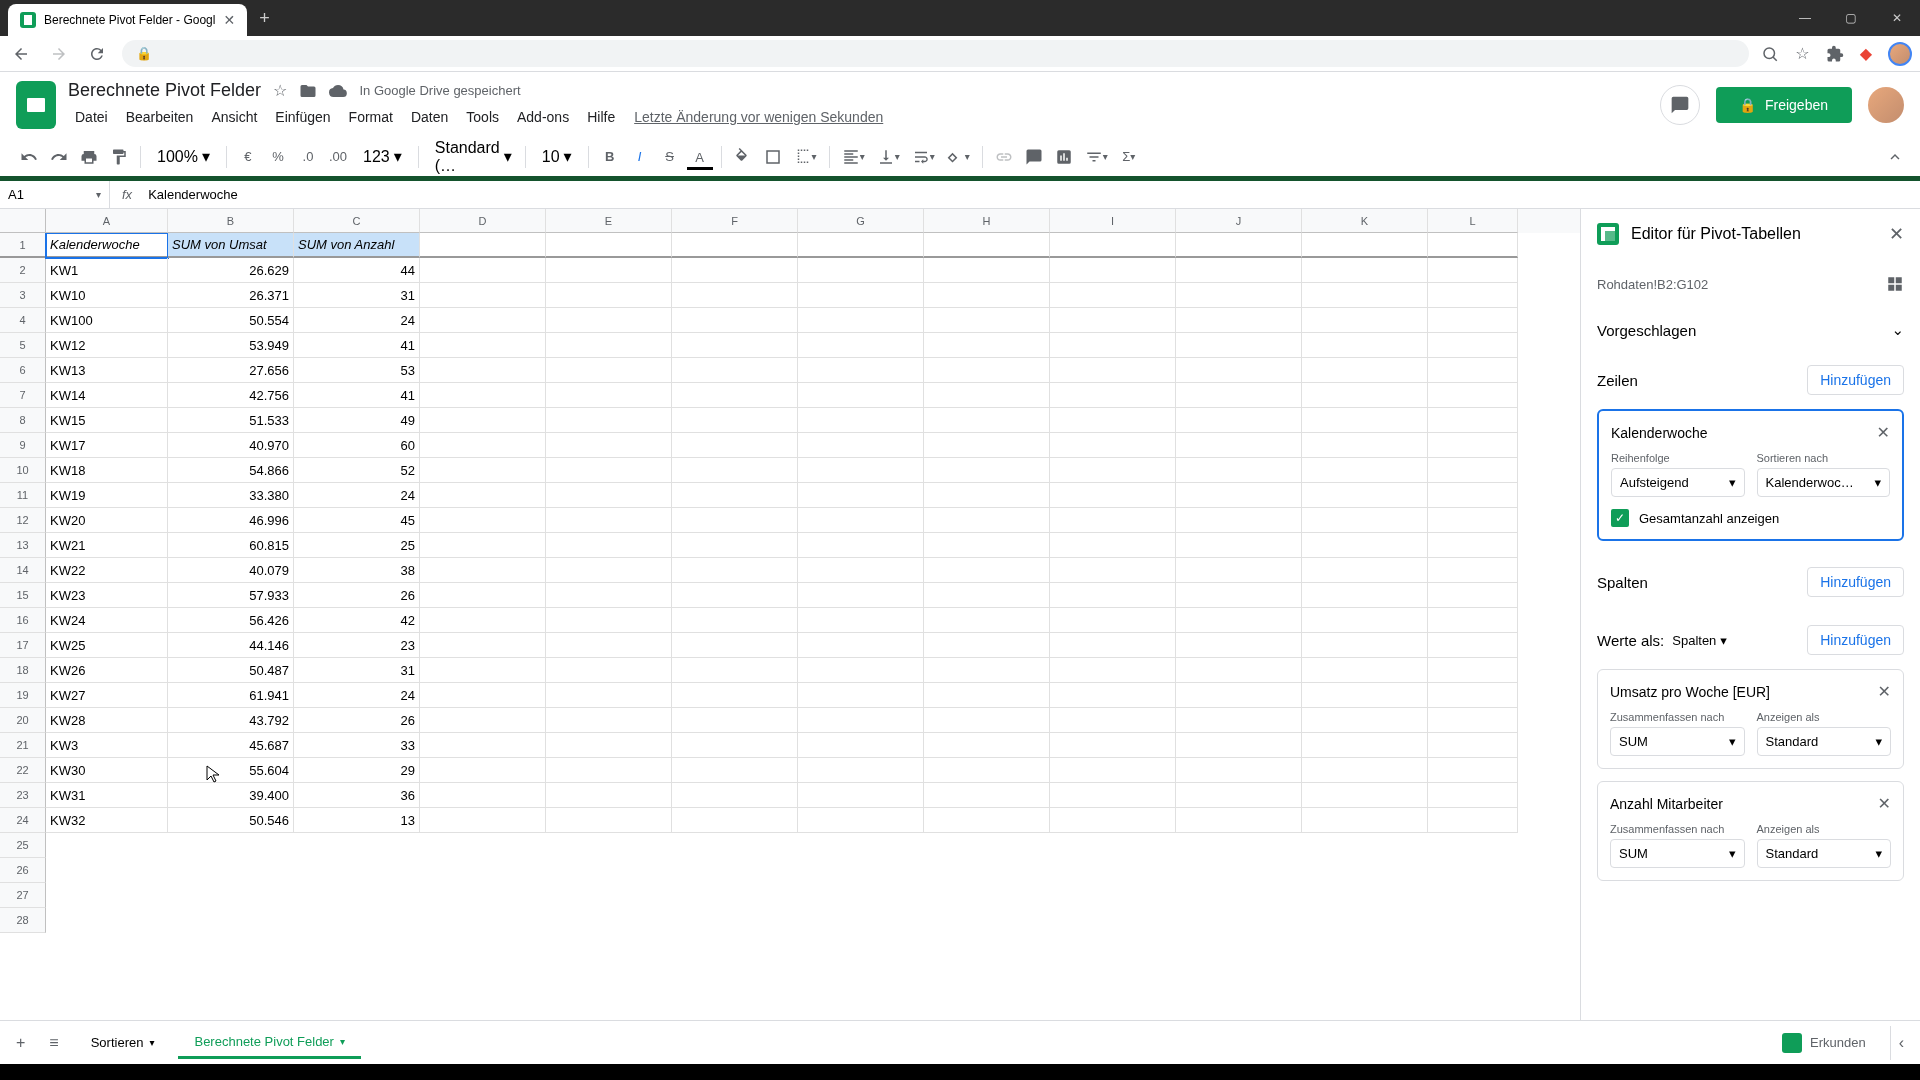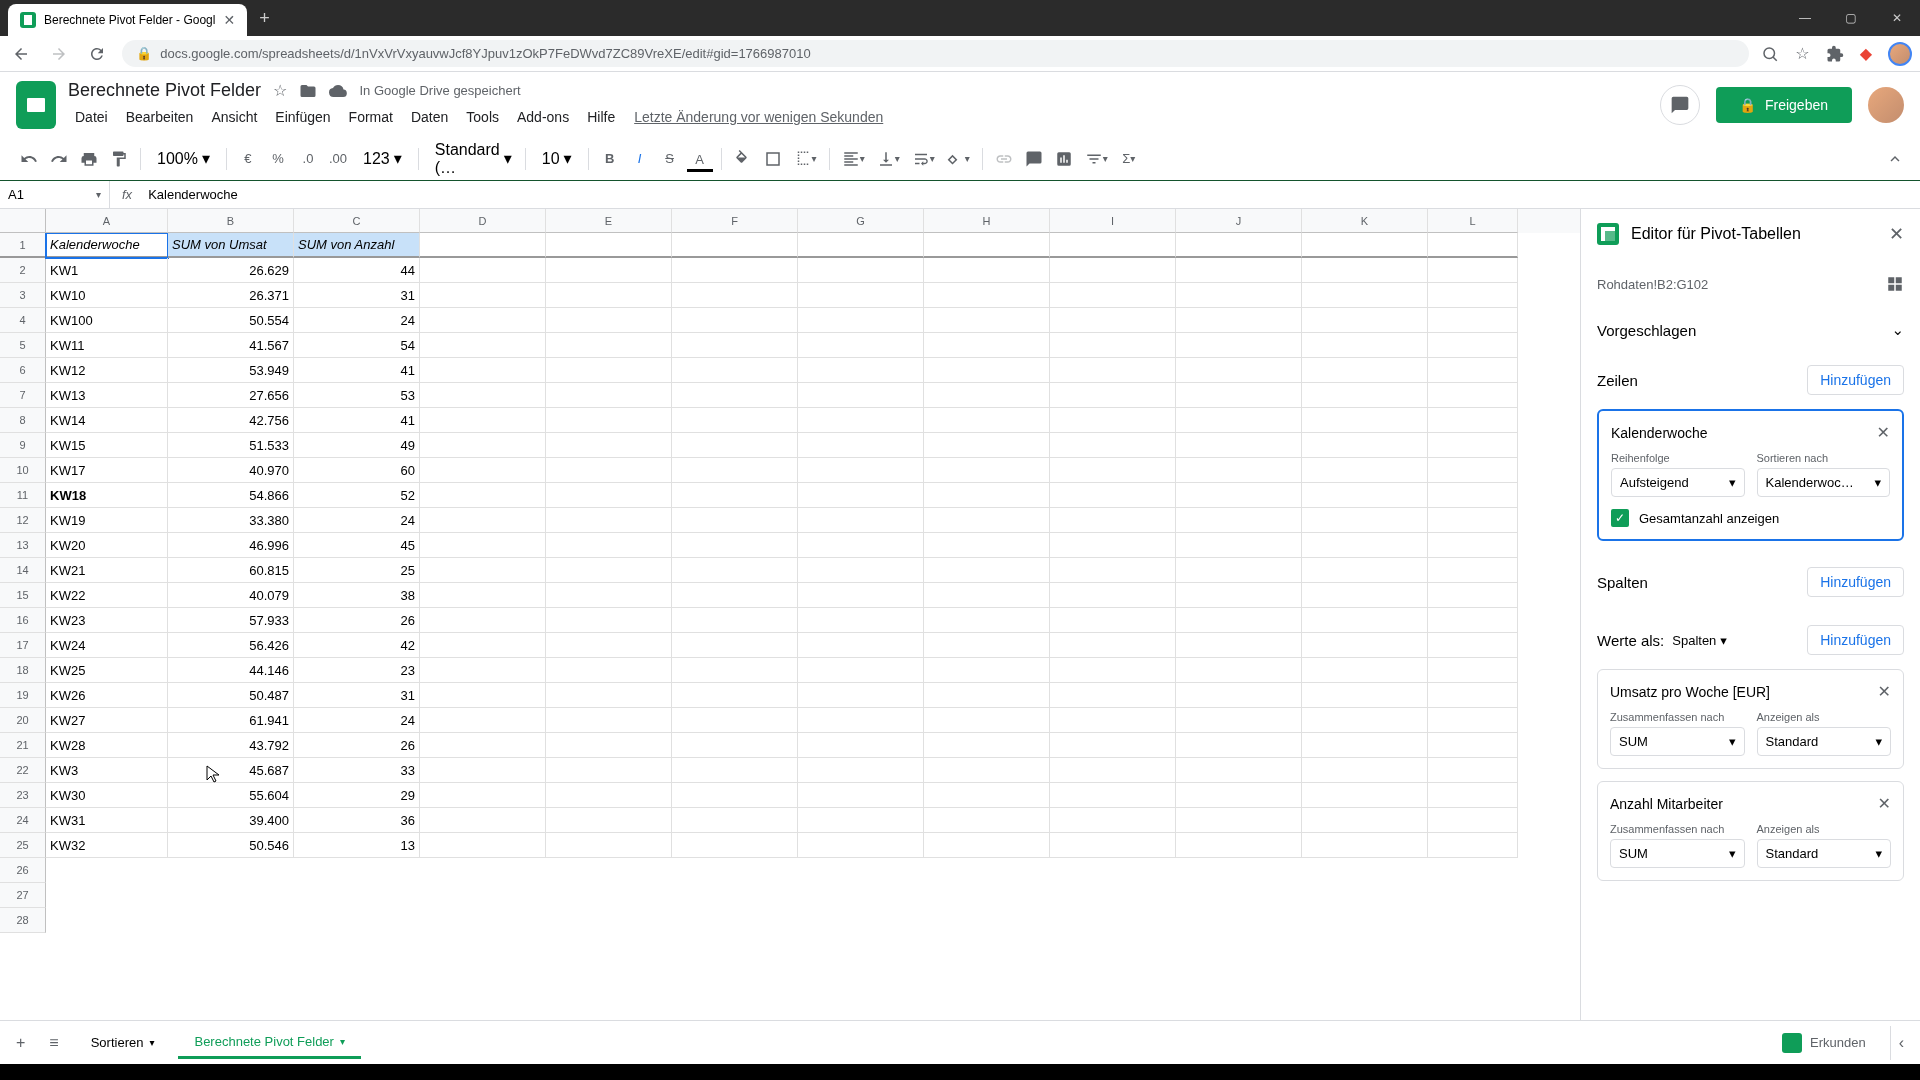--- a/index.html
+++ b/index.html
@@ -30,21 +30,21 @@
 .doc-icon { color: #5f6368; font-size: 16px; cursor: pointer; }
 .menu-bar { display: flex; gap: 4px; margin-top: 4px; font-size: 14px; }
 .menu-item { padding: 4px 7px; cursor: pointer; color: #202124; }
 .last-edit { color: #5f6368; text-decoration: underline; font-size: 14px; padding: 4px 8px; }
 .header-right { display: flex; align-items: center; gap: 16px; }
 .comment-btn { width: 40px; height: 40px; border: 1px solid #dadce0; border-radius: 50%; display: flex; align-items: center; justify-content: center; cursor: pointer; }
 .share-btn { background: #0f9d58; color: white; padding: 10px 24px; border-radius: 4px; font-size: 14px; font-weight: 500; display: flex; align-items: center; gap: 8px; cursor: pointer; border: none; }
 .user-avatar { width: 36px; height: 36px; border-radius: 50%; background: linear-gradient(135deg,#e8a87c,#c38d6e); }
 
 
-.toolbar { display: flex; align-items: center; padding: 4px 16px; gap: 4px; border-bottom: 1px solid #14532d; height: 44px; }
+.toolbar { display: flex; align-items: center; padding: 4px 16px; gap: 4px; border-bottom: 5px solid #14532d; height: 44px; }
 .tbtn { padding: 6px 4px; cursor: pointer; color: #5f6368; font-size: 13px; display: flex; align-items: center; min-width: 26px; justify-content: center; }
 .tsep { width: 1px; height: 22px; background: #dadce0; margin: 0 4px; }
 .tdrop { display: flex; align-items: center; gap: 4px; padding: 4px 8px; cursor: pointer; }
 .italic-active { color: #1a73e8; }
 .collapse-tb { margin-left: auto; cursor: pointer; color: #5f6368; }
 
 
 .formula-bar { display: flex; align-items: center; border-bottom: 1px solid #dadce0; height: 28px; }
 .name-box { width: 110px; padding: 0 8px; font-size: 13px; border-right: 1px solid #dadce0; display: flex; align-items: center; justify-content: space-between; height: 100%; }
 .fx { padding: 0 12px; color: #5f6368; font-style: italic; font-size: 13px; }
@@ -137,21 +137,20 @@
         <path fill="currentColor" d="M12 4l-1.41 1.41L16.17 11H4v2h12.17l-5.58 5.59L12 20l8-8z"></path>
       </svg>
     </span>
   <span class="nav-btn">
       <svg width="18" height="18" viewBox="0 0 24 24">
         <path fill="currentColor" d="M17.65 6.35A7.958 7.958 0 0012 4c-4.42 0-8 3.58-8 8s3.58 8 8 8c3.73 0 6.84-2.55 7.73-6h-2.08A5.99 5.99 0 0112 18c-3.31 0-6-2.69-6-6s2.69-6 6-6c1.66 0 3.14.69 4.22 1.78L13 11h7V4l-2.35 2.35z"></path>
       </svg>
     </span>
   <div class="url-box">
     <span>🔒</span>
-    <span>docs.google.com/spreadsheets/d/1nVxVrVxyauvwJcf8YJpuv1zOkP7FeDWvd7ZC89VreXE/edit#gid=1766987010</span>
   </div>
   <div class="addr-icons">
     <span class="addr-icon">
         <svg width="18" height="18" viewBox="0 0 24 24">
           <circle cx="11" cy="11" r="7" fill="none" stroke="currentColor" stroke-width="2"></circle>
           <line x1="16" y1="16" x2="21" y2="21" stroke="currentColor" stroke-width="2"></line>
         </svg>
       </span>
     <span class="addr-icon">☆</span>
     <span class="addr-icon">
@@ -445,34 +444,20 @@
             <div class="cell" style="width: 126px;"></div>
             <div class="cell" style="width: 126px;"></div>
             <div class="cell" style="width: 126px;"></div>
             <div class="cell" style="width: 126px;"></div>
             <div class="cell" style="width: 126px;"></div>
             <div class="cell" style="width: 126px;"></div>
             <div class="cell" style="width: 126px;"></div>
             <div class="cell" style="width: 90px;"></div>
           </div>
           <div class="row">
-            <div class="cell" style="width: 122px;">KW11</div>
-            <div class="cell num" style="width: 126px;">41.567</div>
-            <div class="cell num" style="width: 126px;">54</div>
-            <div class="cell" style="width: 126px;"></div>
-            <div class="cell" style="width: 126px;"></div>
-            <div class="cell" style="width: 126px;"></div>
-            <div class="cell" style="width: 126px;"></div>
-            <div class="cell" style="width: 126px;"></div>
-            <div class="cell" style="width: 126px;"></div>
-            <div class="cell" style="width: 126px;"></div>
-            <div class="cell" style="width: 126px;"></div>
-            <div class="cell" style="width: 90px;"></div>
-          </div>
-          <div class="row">
             <div class="cell" style="width: 122px;">KW12</div>
             <div class="cell num" style="width: 126px;">53.949</div>
             <div class="cell num" style="width: 126px;">41</div>
             <div class="cell" style="width: 126px;"></div>
             <div class="cell" style="width: 126px;"></div>
             <div class="cell" style="width: 126px;"></div>
             <div class="cell" style="width: 126px;"></div>
             <div class="cell" style="width: 126px;"></div>
             <div class="cell" style="width: 126px;"></div>
             <div class="cell" style="width: 126px;"></div>
@@ -529,21 +514,21 @@
             <div class="cell" style="width: 126px;"></div>
             <div class="cell" style="width: 126px;"></div>
             <div class="cell" style="width: 126px;"></div>
             <div class="cell" style="width: 126px;"></div>
             <div class="cell" style="width: 126px;"></div>
             <div class="cell" style="width: 126px;"></div>
             <div class="cell" style="width: 126px;"></div>
             <div class="cell" style="width: 90px;"></div>
           </div>
           <div class="row">
-            <div class="cell" style="width: 122px; font-weight: bold;">KW18</div>
+            <div class="cell" style="width: 122px;">KW18</div>
             <div class="cell num" style="width: 126px;">54.866</div>
             <div class="cell num" style="width: 126px;">52</div>
             <div class="cell" style="width: 126px;"></div>
             <div class="cell" style="width: 126px;"></div>
             <div class="cell" style="width: 126px;"></div>
             <div class="cell" style="width: 126px;"></div>
             <div class="cell" style="width: 126px;"></div>
             <div class="cell" style="width: 126px;"></div>
             <div class="cell" style="width: 126px;"></div>
             <div class="cell" style="width: 126px;"></div>

